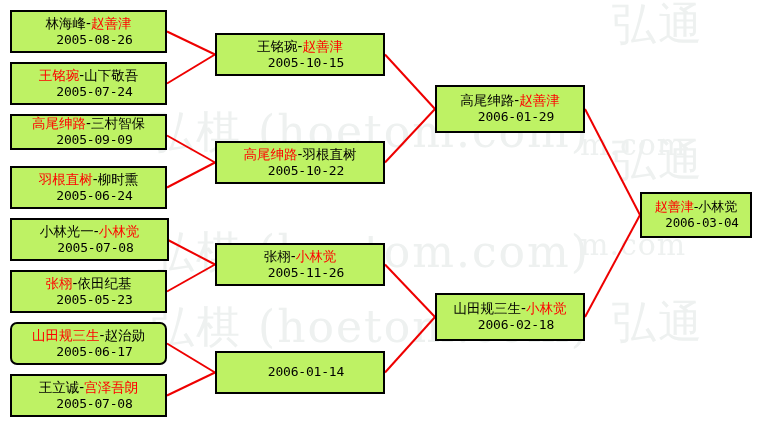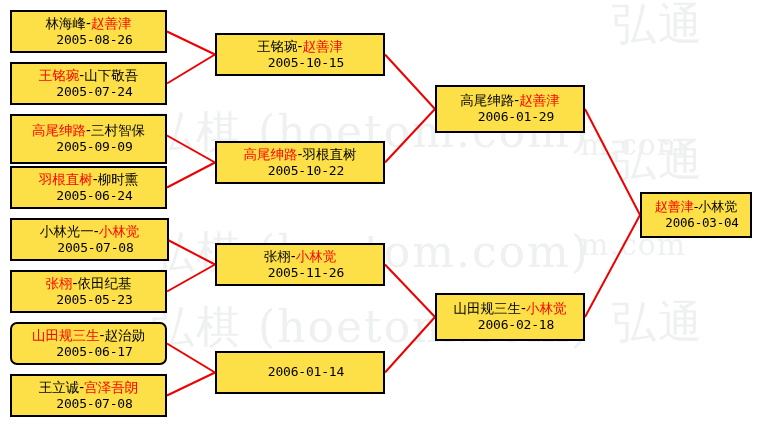--- a/index.html
+++ b/index.html
@@ -41,21 +41,21 @@
     width: 770px;
     height: 429px;
     z-index: 1;
     pointer-events: none;
   }
 
   
   .match {
     position: absolute;
     box-sizing: border-box;
-    background: #fde047;
+    background: #bef264;
     border: 2px solid #000000;
     z-index: 2;
     display: flex;
     flex-direction: column;
     align-items: center;
     justify-content: center;
     padding: 0;
   }
   .players {
     font-size: 13.5px;
@@ -116,21 +116,21 @@
 
   <div id="boxes">
       <div class="match r1" style="left: 10px; top: 10px; width: 157px; height: 43px;">
         <div class="players"><span class="l">林海峰</span><span class="sep">-</span><span class="w">赵善津</span></div>
         <div class="date">2005-08-26</div>
       </div>
       <div class="match r1" style="left: 10px; top: 62px; width: 157px; height: 43px;">
         <div class="players"><span class="w">王铭琬</span><span class="sep">-</span><span class="l">山下敬吾</span></div>
         <div class="date">2005-07-24</div>
       </div>
-      <div class="match r1" style="left: 10px; top: 114px; width: 157px; height: 50px;">
+      <div class="match r1" style="left: 10px; top: 114px; width: 157px; height: 36px;">
         <div class="players"><span class="w">高尾绅路</span><span class="sep">-</span><span class="l">三村智保</span></div>
         <div class="date">2005-09-09</div>
       </div>
       <div class="match r1" style="left: 10px; top: 166px; width: 157px; height: 43px;">
         <div class="players"><span class="w">羽根直树</span><span class="sep">-</span><span class="l">柳时熏</span></div>
         <div class="date">2005-06-24</div>
       </div>
       <div class="match r1" style="left: 10px; top: 218px; width: 159px; height: 43px;">
         <div class="players"><span class="l">小林光一</span><span class="sep">-</span><span class="w">小林觉</span></div>
         <div class="date">2005-07-08</div>

